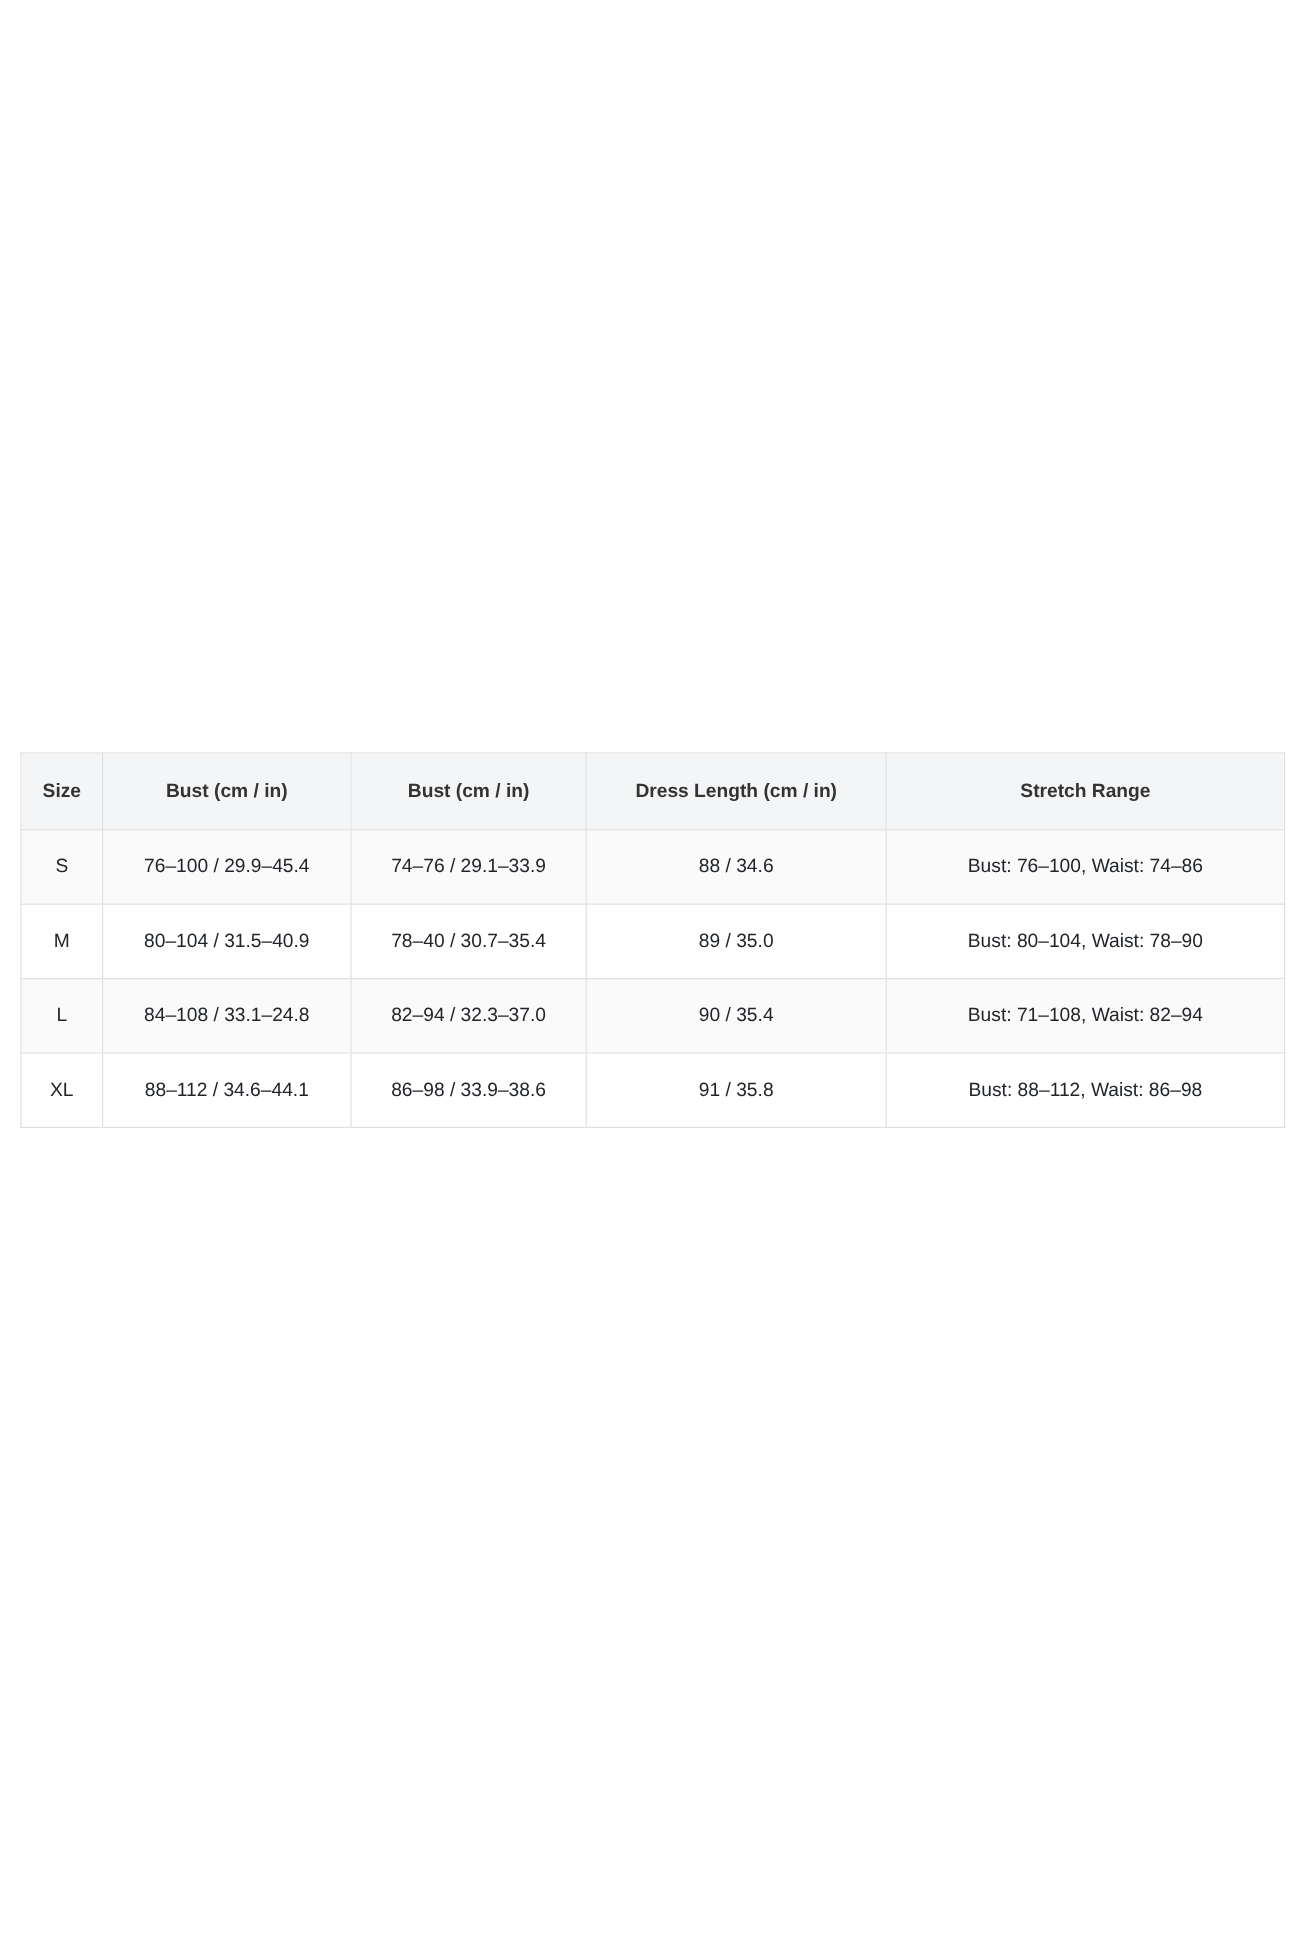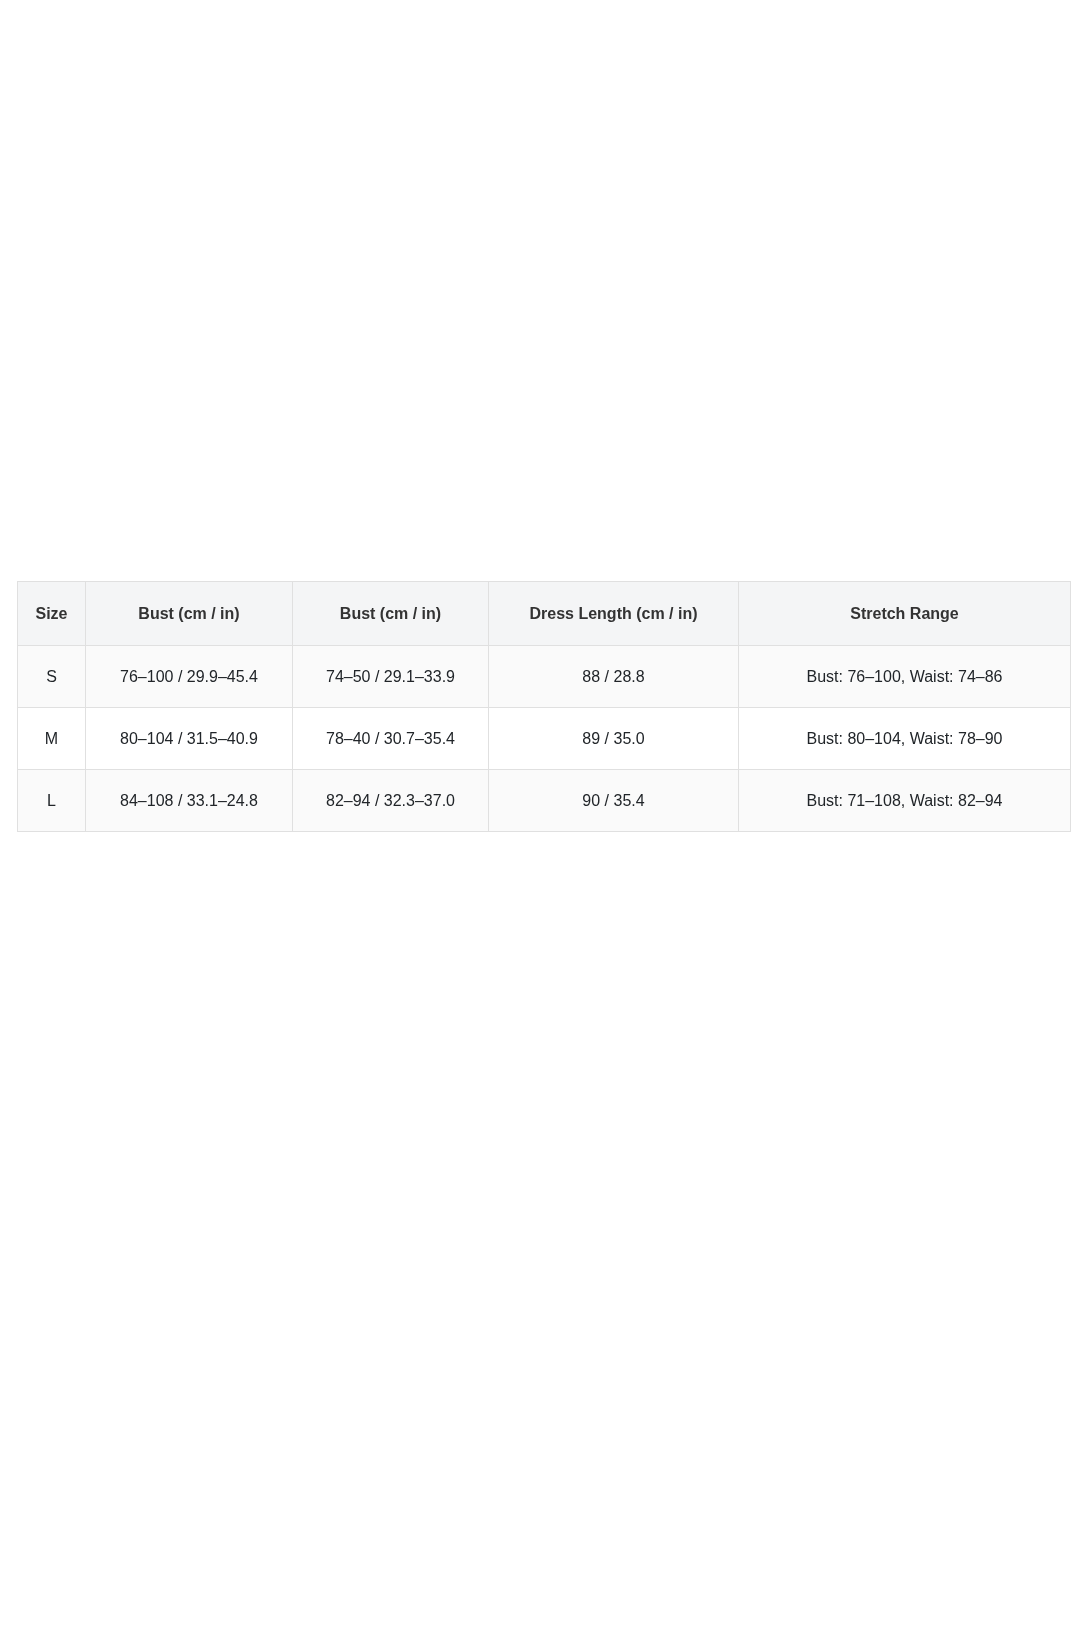--- a/index.html
+++ b/index.html
@@ -16,20 +16,21 @@
   }
   .table-wrap {
     position: absolute;
     left: 17px;
     top: 581px;
   }
   table.size-chart {
     border-collapse: collapse;
     table-layout: fixed;
     width: 1053px;
+    margin-top: 46px;
   }
   table.size-chart th,
   table.size-chart td {
     border: 1px solid #e0e0e0;
     text-align: center;
     vertical-align: middle;
     font-size: 16px;
     color: #212529;
     padding: 0 6px;
     overflow: hidden;
@@ -72,33 +73,40 @@
           <th>Bust (cm / in)</th>
           <th>Bust (cm / in)</th>
           <th>Dress Length (cm / in)</th>
           <th>Stretch Range</th>
         </tr>
     </thead>
     <tbody>
         <tr>
           <td>S</td>
           <td>76–100 / 29.9–45.4</td>
-          <td>74–50 / 29.1–33.9</td>
-          <td>88 / 28.8</td>
+          <td>74–76 / 29.1–33.9</td>
+          <td>88 / 34.6</td>
           <td>Bust: 76–100, Waist: 74–86</td>
         </tr>
         <tr>
           <td>M</td>
           <td>80–104 / 31.5–40.9</td>
           <td>78–40 / 30.7–35.4</td>
           <td>89 / 35.0</td>
           <td>Bust: 80–104, Waist: 78–90</td>
         </tr>
         <tr>
           <td>L</td>
           <td>84–108 / 33.1–24.8</td>
           <td>82–94 / 32.3–37.0</td>
           <td>90 / 35.4</td>
           <td>Bust: 71–108, Waist: 82–94</td>
         </tr>
+        <tr>
+          <td>XL</td>
+          <td>88–112 / 34.6–44.1</td>
+          <td>86–98 / 33.9–38.6</td>
+          <td>91 / 35.8</td>
+          <td>Bust: 88–112, Waist: 86–98</td>
+        </tr>
       </tbody>
   </table>
 </div>
 
 </body></html>

